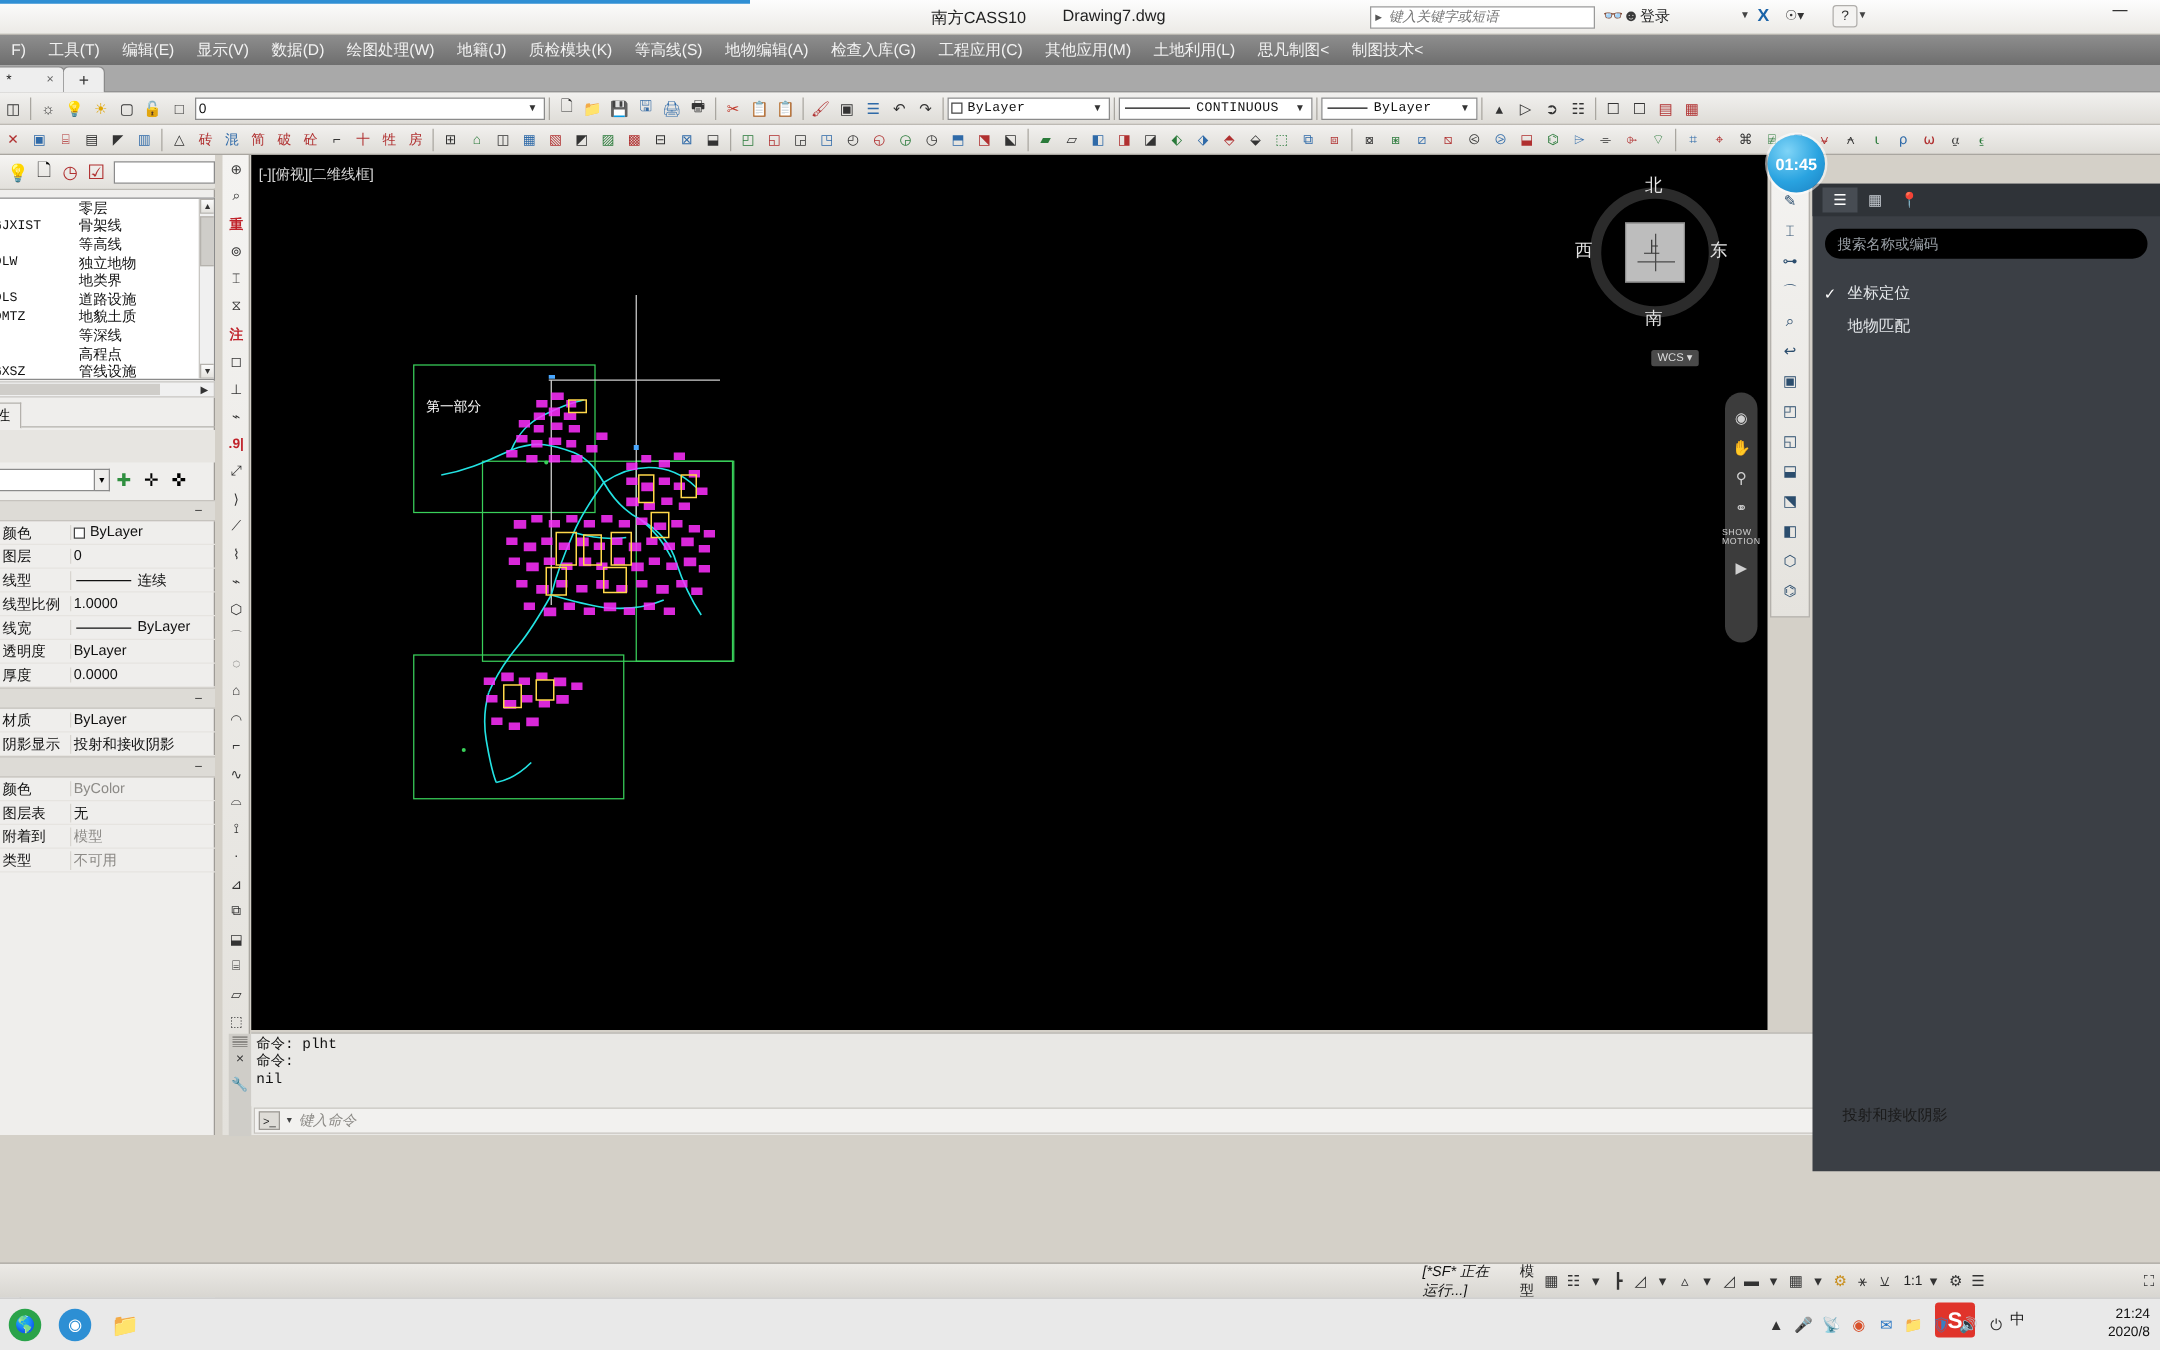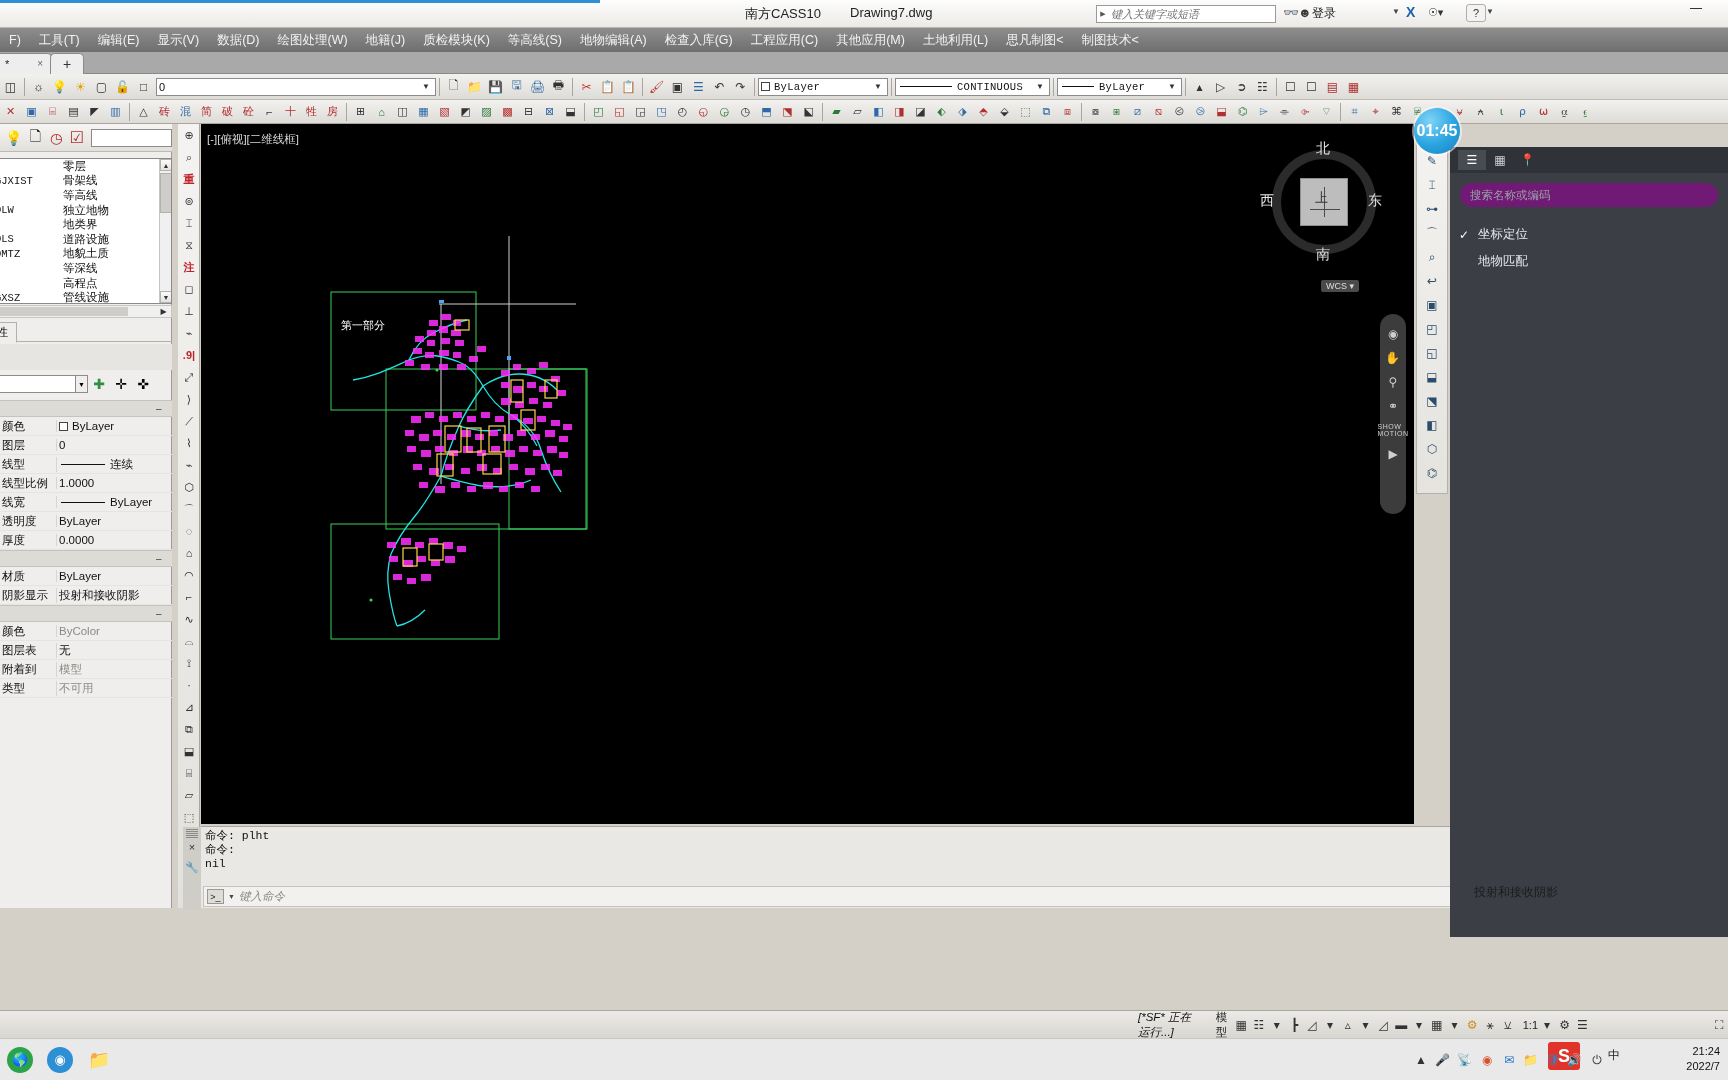--- a/index.html
+++ b/index.html
@@ -205,32 +205,32 @@
               background:linear-gradient(#f4f3f1,#e5e3de); border:1px solid #b4b1ac;}
   .rti { width:30px; height:24px; display:flex; align-items:center; justify-content:center;
          font-size:12px; color:#2b4d6d;}
   .rpanel { position:absolute; left:36px; top:23px; width:278px; height:790px;
             background:#3b3f45; }
   .rp-tabs { height:26px; background:#2f3338; display:flex; align-items:center; padding-left:8px; }
   .rp-tab { width:28px; height:20px; display:flex; align-items:center; justify-content:center;
             font-size:12px; color:#c7ccd2; }
   .rp-tab.active { background:#474c53; color:#fff;}
   .rp-search { margin:10px 10px 0 10px; height:24px; border-radius:12px;
-               background:#701a75; display:flex; align-items:center; padding:0 10px; }
+               background:#000000; display:flex; align-items:center; padding:0 10px; }
   .rp-search span { font-size:11.5px; color:#9aa0a7; }
   .rp-item { height:27px; display:flex; align-items:center; color:#e4e7ea; font-size:12.5px;}
   .rp-check { width:28px; text-align:center; font-size:12px; color:#fff; }
   .rp-anim { position:absolute; left:60px; top:760px; font-size:12px; color:#1b1b1b;}
 
   
   .clock { position:absolute; left:1414px; top:108px; width:46px; height:46px; border-radius:50%;
            background:radial-gradient(circle at 35% 28%, #7fd4f7 0%, #29a3e0 55%, #1b7fc0 100%);
            box-shadow:0 0 0 2px rgba(255,255,255,.55);
            display:flex; align-items:center; justify-content:center;
-           color:#fff; font-size:16px; font-weight:bold; }
+           color:#fff; font-size:13px; font-weight:bold; }
 
   
   .statusbar { position:absolute; left:0; top:1010px; width:1728px; height:28px;
                background:linear-gradient(#eceae6,#d8d6d1); border-top:1px solid #a9a6a0;
                display:flex; align-items:center; font-size:11.5px; color:#222; }
   .sb-run { margin-left:1138px; color:#111;font-style:italic; }
   .sb-model { margin-left:14px; }
   .sbi { width:22px; height:22px; display:flex; align-items:center; justify-content:center;
          font-size:12px; color:#333; margin:0 1px; }
   .sb-scale { margin-left:6px; font-size:11px; }
@@ -957,16 +957,16 @@
       <div class="t">📡</div>
       <div class="t" style="color:#d8512b">◉</div>
       <div class="t" style="color:#2a77c4">✉</div>
       <div class="t" style="color:#e8a93b">📁</div>
       <div class="t" style="color:#3a7fc1">🛡</div>
       <div class="t">🔊</div>
       <div class="t">⏻</div>
     </div>
     <div class="clocktray">
       <div>21:24</div>
-      <div>2022/7</div>
+      <div>2020/8</div>
     </div>
   </div>
 </div>
 
 </body></html>

